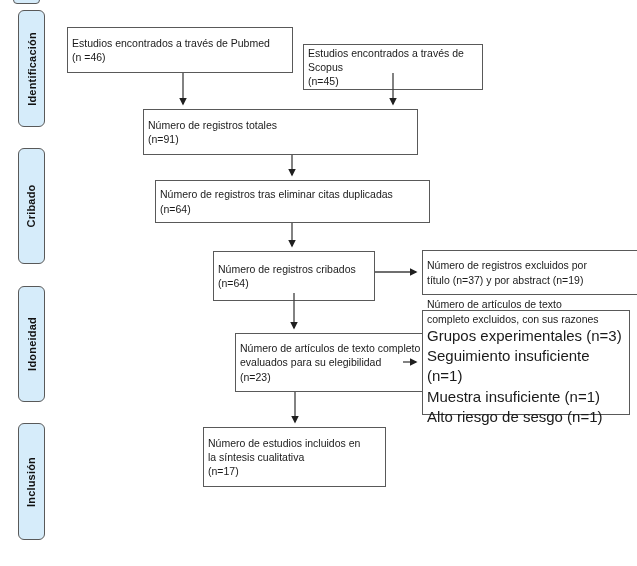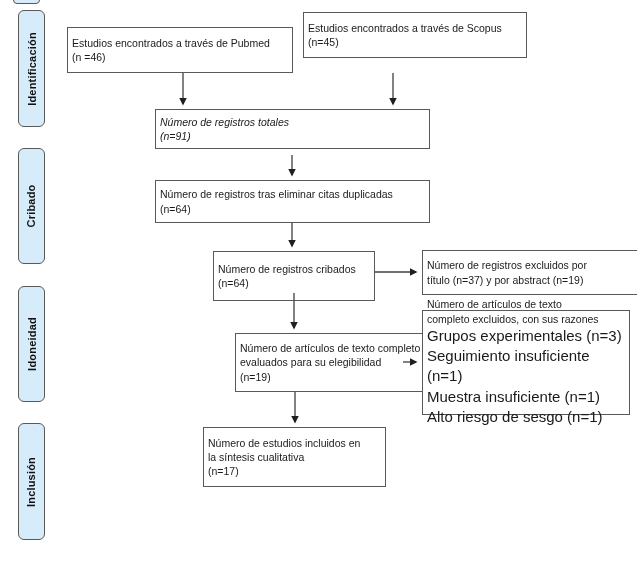--- a/index.html
+++ b/index.html
@@ -49,26 +49,26 @@
   </div>
   <div class="stage" style="left:18px; top:423px; height:117px;">
     <span>Inclusión</span>
   </div>
 
   <div class="fbox" style="left:67px;  top:27px;  width:226px; height:46px;">
     <div class="ln">Estudios encontrados a través de Pubmed</div>
     <div class="ln">(n =46)</div>
   </div>
 
-  <div class="fbox" style="left:303px; top:12px;  width:224px; height:46px;">
+  <div class="fbox" style="left:303px; top:44px;  width:180px; height:46px;">
     <div class="ln">Estudios encontrados a través de Scopus</div>
     <div class="ln">(n=45)</div>
   </div>
 
-  <div class="fbox" style="left:155px; top:109px; width:275px; height:40px;font-style:italic;">
+  <div class="fbox" style="left:143px; top:109px; width:275px; height:46px;">
     <div class="ln">Número de registros totales</div>
     <div class="ln">(n=91)</div>
   </div>
 
   <div class="fbox" style="left:155px; top:180px; width:275px; height:43px;">
     <div class="ln">Número de registros tras eliminar citas duplicadas</div>
     <div class="ln">(n=64)</div>
   </div>
 
   <div class="fbox" style="left:213px; top:251px; width:162px; height:50px;">
@@ -77,21 +77,21 @@
   </div>
 
   <div class="fbox" style="left:422px; top:250px; width:244px; height:45px;">
     <div class="ln">Número de registros excluidos por</div>
     <div class="ln">título (n=37) y por abstract (n=19)</div>
   </div>
 
   <div class="fbox" style="left:188px; top:333px; width:215px; height:59px;margin-left:47px;">
     <div class="ln">Número de artículos de texto completo</div>
     <div class="ln">evaluados para su elegibilidad</div>
-    <div class="ln">(n=19)</div>
+    <div class="ln">(n=23)</div>
   </div>
 
   <div class="fbox" style="left:422px; top:310px; width:208px; height:105px;">
     <div class="ln">Número de artículos de texto</div>
     <div class="ln">completo excluidos, con sus razones</div>
     <div class="ln reason">Grupos experimentales (n=3)</div>
     <div class="ln reason">Seguimiento insuficiente (n=1)</div>
     <div class="ln reason">Muestra insuficiente (n=1)</div>
     <div class="ln reason">Alto riesgo de sesgo (n=1)</div>
   </div>

